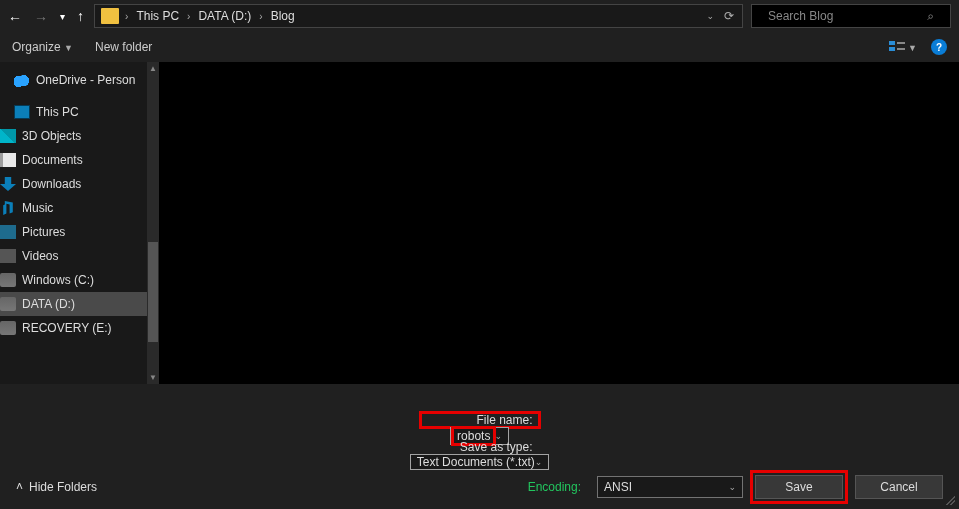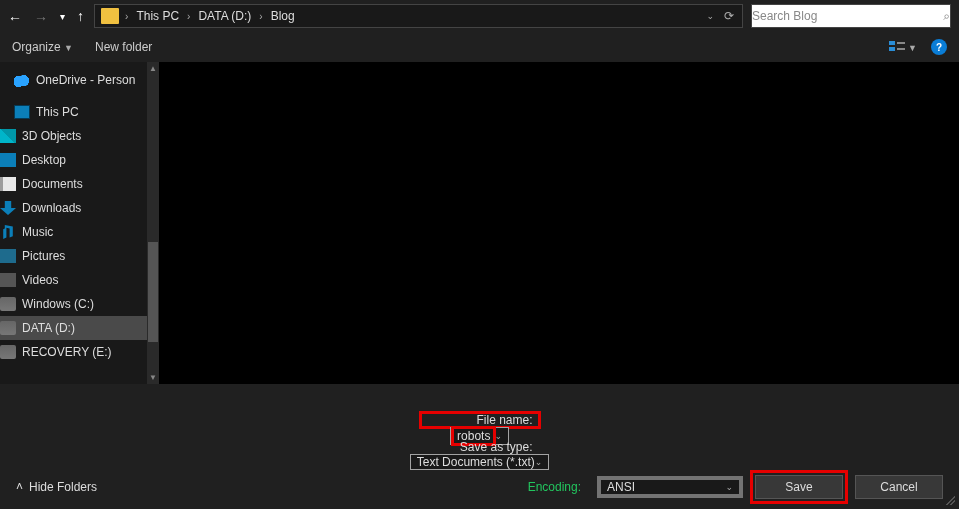--- a/index.html
+++ b/index.html
@@ -8,21 +8,21 @@
 .titlebar { height: 32px; display: flex; align-items: center; padding: 0 8px; background: #202020; }
 .nav-arrows { display: flex; align-items: center; gap: 12px; margin-right: 10px; }
 .nav-arrow { color: #fff; cursor: pointer; font-size: 14px; }
 .nav-arrow.dim { color: #777; }
 .path-wrap { display: flex; align-items: center; background: #191919; border: 1px solid #444; height: 24px; flex: 1; margin-right: 8px; }
 .folder-icon { width: 18px; height: 16px; background: #f0c040; margin: 0 6px; border-radius: 1px; }
 .breadcrumb { display: flex; align-items: center; gap: 4px; color: #ddd; }
 .crumb { cursor: pointer; padding: 2px 4px; }
 .sep { color: #aaa; font-size: 10px; }
 .refresh-group { display: flex; align-items: center; gap: 10px; margin-left: auto; padding: 0 8px; color: #aaa; }
-.search-box { background: #ffffff; border: 1px solid #444; height: 24px; width: 200px; display: flex; align-items: center; padding: 0 0; color: #888; justify-content: space-between; }
+.search-box { background: #000000; border: 1px solid #444; height: 24px; width: 200px; display: flex; align-items: center; padding: 0 16px; color: #888; justify-content: space-between; }
 
 .toolbar { height: 30px; display: flex; align-items: center; padding: 0 12px; background: #202020; gap: 22px; }
 .toolbar .right { margin-left: auto; display: flex; align-items: center; gap: 14px; }
 .view-icon { width: 16px; height: 10px; display: inline-block; }
 .help-icon { width: 16px; height: 16px; border-radius: 50%; background: #0a7dd6; color: #fff; display: inline-flex; align-items: center; justify-content: center; font-size: 10px; font-weight: bold; }
 
 .main { display: flex; height: 322px; }
 .sidebar { width: 160px; background: #191919; border-right: 1px solid #000; padding-top: 6px; position: relative; }
 .tree-item { display: flex; align-items: center; gap: 6px; height: 24px; color: #ddd; cursor: pointer; }
 .tree-item.root { padding-left: 14px; }
@@ -35,21 +35,21 @@
 
 .bottom { position: absolute; left: 0; right: 0; bottom: 0; background: #202020; padding-top: 8px; }
 .form-row { display: flex; align-items: center; height: 24px; margin: 3px 12px; flex-direction: column; }
 .form-label { width: 118px; text-align: right; padding-right: 6px; color: #ddd; }
 .combo { flex: 1; background: #191919; border: 1px solid #a3a3a3; height: 22px; display: flex; align-items: center; padding: 0 6px; color: #ddd; justify-content: space-between; }
 .highlight-red { outline: 3px solid #e60000; outline-offset: -1px; }
 
 .actions { display: flex; align-items: center; justify-content: flex-end; padding: 8px 16px 10px; gap: 12px; }
 .actions .left { margin-right: auto; display: flex; align-items: center; gap: 6px; color: #ddd; cursor: pointer; }
 .enc-label { color: #22c55e; margin-right: 4px; }
-.enc-select { background: #191919; border: 4px solid #737373; height: 22px; width: 146px; display: flex; align-items: center; justify-content: space-between; padding: 0 6px; color: #ddd; }
+.enc-select { background: #191919; border: 1px solid #737373; height: 22px; width: 146px; display: flex; align-items: center; justify-content: space-between; padding: 0 6px; color: #ddd; }
 .btn { background: #383838; border: 1px solid #555; height: 24px; width: 88px; color: #ddd; display: inline-flex; align-items: center; justify-content: center; cursor: pointer; }
 .btn.save-hl { outline: 3px solid #e60000; outline-offset: 2px; }
 .chev { font-size: 9px; color: #aaa; }
 .resize { position: absolute; right: 4px; bottom: 4px; width: 10px; height: 10px; background: linear-gradient(135deg, transparent 50%, #555 50%, #555 60%, transparent 60%, transparent 70%, #555 70%, #555 80%, transparent 80%); }
 
 
 .ico-cloud { background: radial-gradient(circle at 30% 60%, #2aa3ff 40%, transparent 41%), radial-gradient(circle at 60% 55%, #2aa3ff 45%, transparent 46%); }
 .ico-pc { background: linear-gradient(#0b7fb9,#0b7fb9); border: 1px solid #063a55; height: 11px; }
 .ico-cube { background: linear-gradient(45deg,#00b5c9 50%,#0097a8 50%); }
 .ico-desk { background: #0b7fb9; }
@@ -114,24 +114,20 @@
     <div style="height:8px"></div>
     <div class="tree-item root">
         <span class="ico ico-pc"></span>
         <span>This PC</span>
       </div>
     <div class="tree-item">
         <span class="ico ico-cube"></span>
         <span>3D Objects</span>
       </div>
     <div class="tree-item">
-        <span class="ico ico-desk"></span>
-        <span>Desktop</span>
-      </div>
-    <div class="tree-item">
         <span class="ico ico-doc"></span>
         <span>Documents</span>
       </div>
     <div class="tree-item">
         <span class="ico ico-down"></span>
         <span>Downloads</span>
       </div>
     <div class="tree-item">
         <span class="ico ico-music"></span>
         <span>Music</span>

